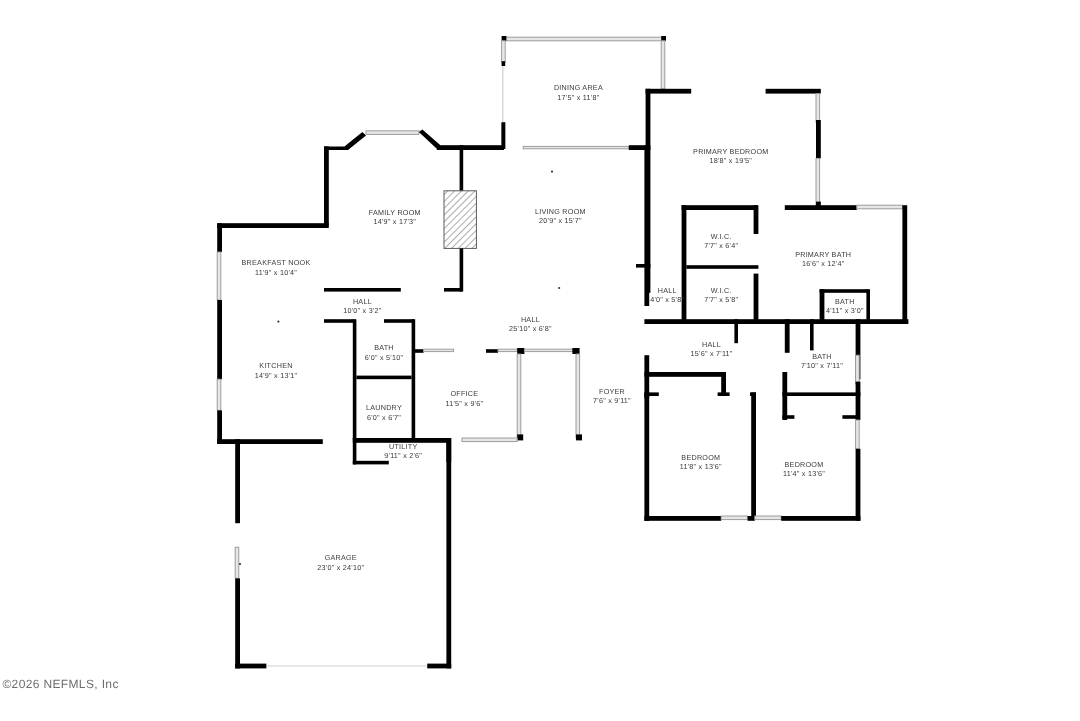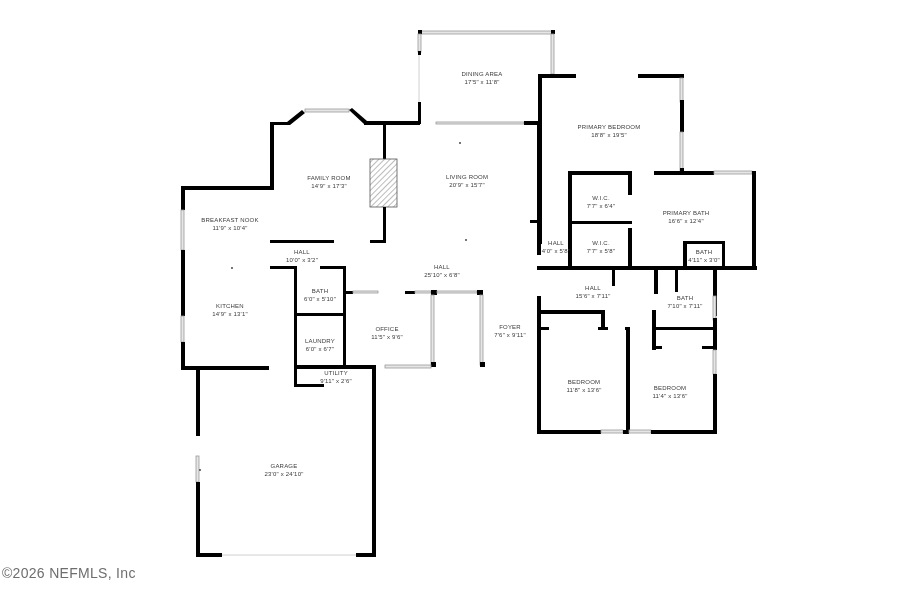--- a/index.html
+++ b/index.html
@@ -5,21 +5,21 @@
   html, body { margin:0; padding:0; background:#ffffff; }
   body { width:900px; height:601px; position:relative; overflow:hidden; font-family:"Liberation Sans", sans-serif; }
   #plan { position:absolute; left:0; top:0; width:900px; height:601px; }
   .wall { fill:#000; }
   .win { fill:#e6e6e6; stroke:#9a9a9a; stroke-width:0.8; }
   .thin { stroke:#d0d0d0; stroke-width:1; fill:none; }
   .dot { fill:#333; }
   .room-label { position:absolute; transform:translate(-50%,-50%); text-align:center; color:#3a3a3a; font-size:6px; line-height:8px; letter-spacing:0.2px; white-space:nowrap; }
   .room-label .name { display:block; text-transform:uppercase; }
   .room-label .dims { display:block; }
-  .watermark { position:absolute; left:2px; top:565px; font-size:14px; color:#6e6e6e; letter-spacing:0.3px; }
+  .watermark { position:absolute; left:2px; top:565px; font-size:10px; color:#6e6e6e; letter-spacing:0.3px; }
   .hatch { fill:url(#hatchPat); stroke:#555; stroke-width:0.8; }
 </style>
 </head>
 <body>
 
 <svg id="plan" viewBox="0 0 900 601" xmlns="http://www.w3.org/2000/svg">
   <defs>
     <pattern id="hatchPat" width="4" height="4" patternUnits="userSpaceOnUse" patternTransform="rotate(45)">
       <line x1="0" y1="0" x2="0" y2="4" stroke="#555" stroke-width="0.8"></line>
     </pattern>

